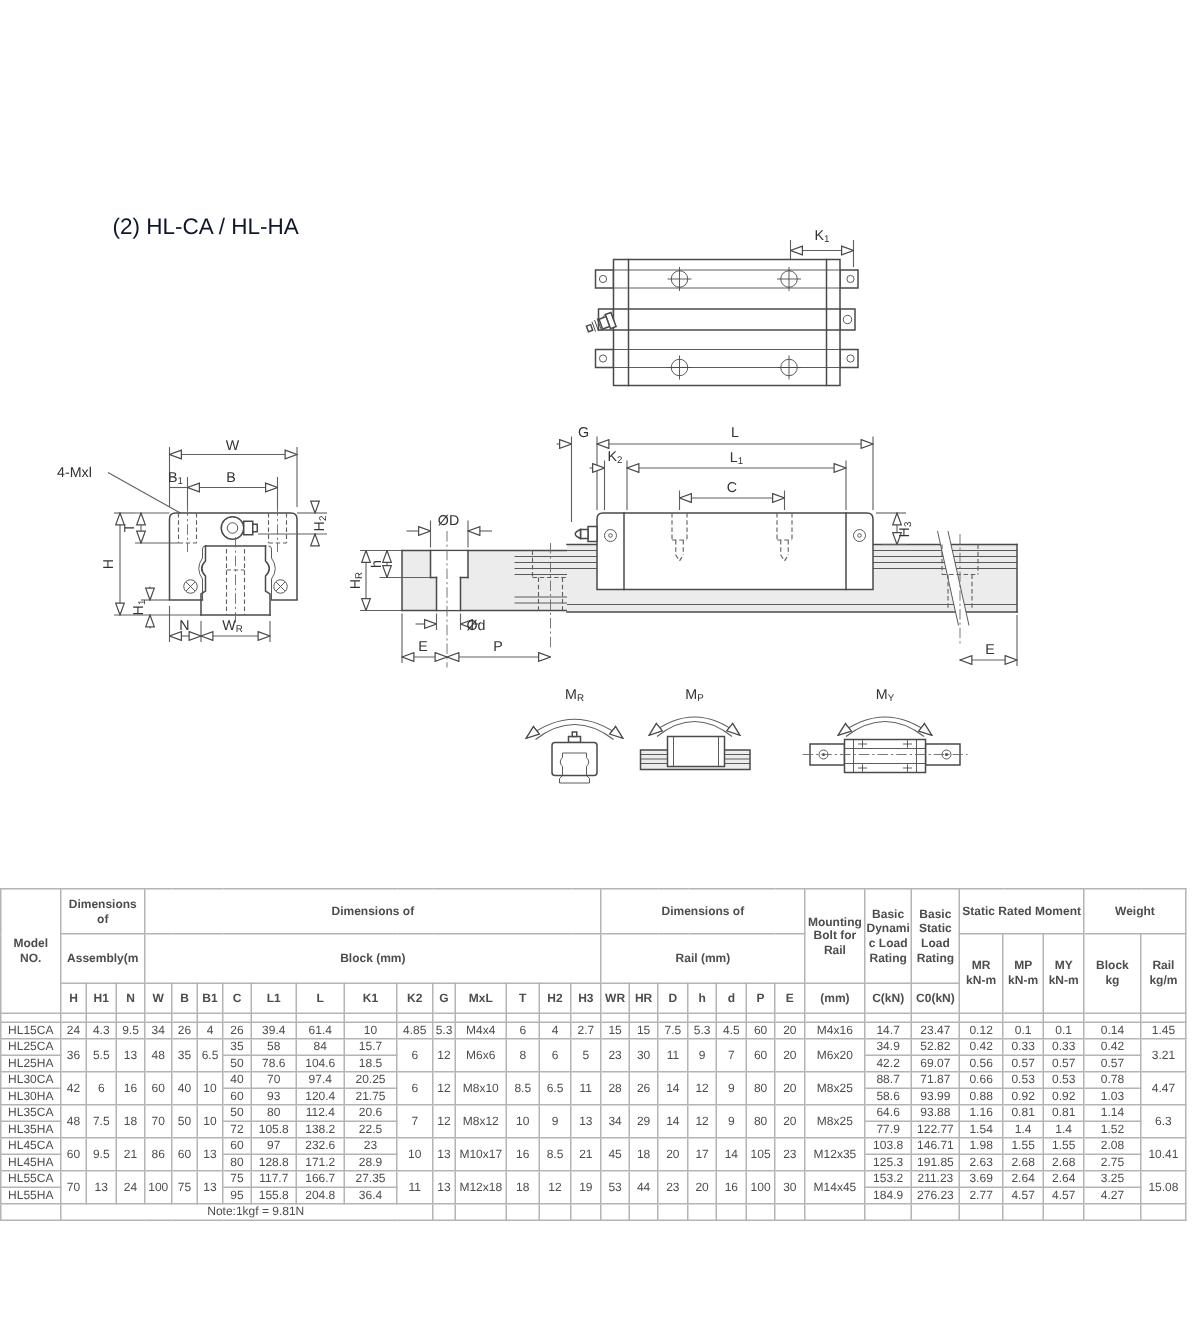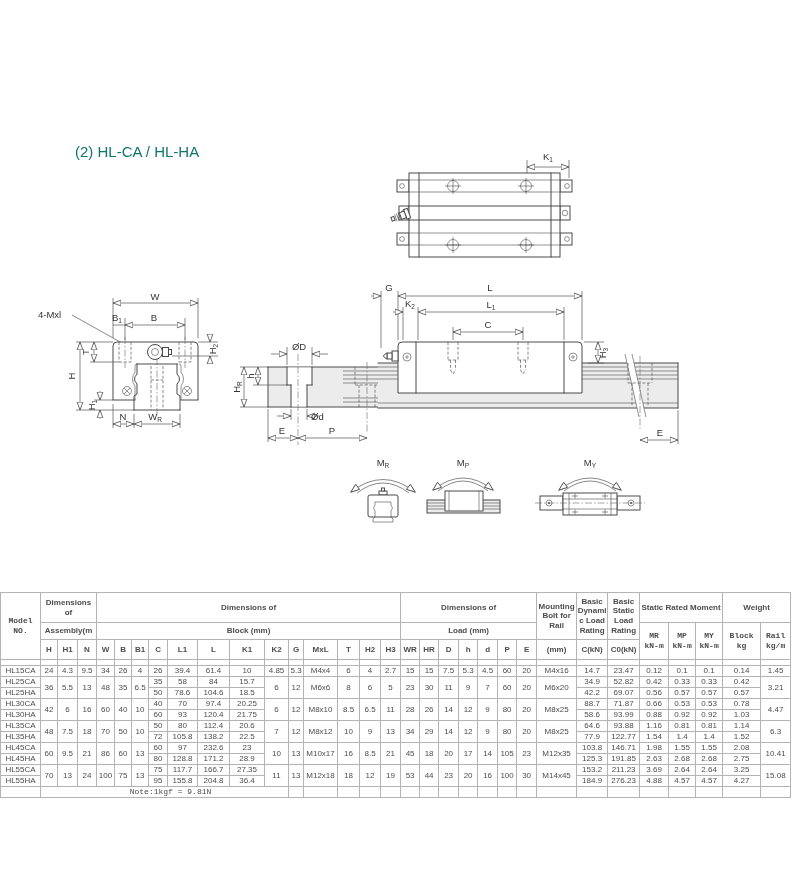--- a/index.html
+++ b/index.html
@@ -1,44 +1,44 @@
 <!DOCTYPE html>
 <html><head>
 <meta charset="utf-8">
 <style>
   html,body{margin:0;padding:0;background:#fff;}
   .page{position:relative;width:800px;height:884px;background:#fff;overflow:hidden;
         font-family:"Liberation Sans",sans-serif;}
-  .title{position:absolute;left:75px;top:143px;font-size:15px;color:#0f766e;}
+  .title{position:absolute;left:75px;top:143px;font-size:15px;color:#0f172a;}
   svg{position:absolute;overflow:visible;}
   .ln{stroke:#4a4a4a;stroke-width:1;fill:none;stroke-linecap:square;}
   .lnw{stroke:#4a4a4a;stroke-width:1;fill:#fff;}
   .lng{stroke:#4a4a4a;stroke-width:1;fill:#ececec;}
   .fillg{fill:#ececec;stroke:none;}
   .dim{stroke:#606060;stroke-width:0.75;fill:none;}
   .dsh{stroke:#606060;stroke-width:0.75;fill:none;stroke-dasharray:3 1.8;}
   .cln{stroke:#6a6a6a;stroke-width:0.6;fill:none;stroke-dasharray:7 2 1.5 2;}
   .thin{stroke:#4a4a4a;stroke-width:0.6;fill:none;}
   .svgtxt{font-family:"Liberation Sans",sans-serif;font-size:9.5px;fill:#333;}
   .sb{font-size:6.5px;}
   .mid{text-anchor:middle;}
   
   #spec{position:absolute;left:0;top:592px;width:791px;border-collapse:collapse;
         table-layout:fixed;color:#4d4d4d;}
   #spec th,#spec td{border:1px solid #b4b4b4;font-size:8px;text-align:center;
         vertical-align:middle;padding:0;overflow:hidden;}
   #spec th{font-weight:bold;line-height:1.2;overflow-wrap:break-word;}
   #spec td{height:10px;line-height:10px;}
   #spec thead tr:nth-child(1){height:30px;}
-  #spec thead tr:nth-child(2){height:17px;}
+  #spec thead tr:nth-child(2){height:33px;}
   #spec thead tr:nth-child(3){height:20px;}
   #spec thead tr.thinrow{height:5px;}
   #spec thead tr.thinrow td{height:5px;line-height:5px;}
-  .pre{white-space:pre-line;font-family:Liberation Mono, monospace;}
-  .note{text-align:right;padding-left:12px !important;font-family:Liberation Mono, monospace;}
+  .pre{white-space:pre-line;}
+  .note{text-align:right;padding-left:12px !important;}
 </style>
 </head>
 <body>
 
 <div class="page">
 
   <div class="title">(2) HL-CA / HL-HA</div>
 
   <svg style="left:385px;top:140px;" width="215" height="135" viewBox="0 0 215 135">
     <defs>
@@ -464,21 +464,21 @@
         <th colspan="7">Dimensions of</th>
         <th rowspan="2">Mounting Bolt for Rail</th>
         <th rowspan="2">Basic Dynamic Load Rating</th>
         <th rowspan="2">Basic Static Load Rating</th>
         <th colspan="3">Static Rated Moment</th>
         <th colspan="2">Weight</th>
       </tr>
       <tr>
         <th colspan="3">Assembly(m</th>
         <th colspan="13">Block (mm)</th>
-        <th colspan="7">Load (mm)</th>
+        <th colspan="7">Rail (mm)</th>
         <th rowspan="2" class="pre">MR
 kN-m</th>
         <th rowspan="2" class="pre">MP
 kN-m</th>
         <th rowspan="2" class="pre">MY
 kN-m</th>
         <th rowspan="2" class="pre">Block
 kg</th>
         <th rowspan="2" class="pre">Rail
 kg/m</th>
@@ -804,21 +804,21 @@
           <td rowspan="2">15.08</td>
         </tr>
         <tr>
           <td>HL55HA</td>
           <td>95</td>
           <td>155.8</td>
           <td>204.8</td>
           <td>36.4</td>
           <td>184.9</td>
           <td>276.23</td>
-          <td>4.88</td>
+          <td>2.77</td>
           <td>4.57</td>
           <td>4.57</td>
           <td>4.27</td>
         </tr>
         <tr>
           <td></td>
           <td colspan="11" class="note">Note:1kgf = 9.81N</td>
           <td></td>
           <td></td>
           <td></td>

